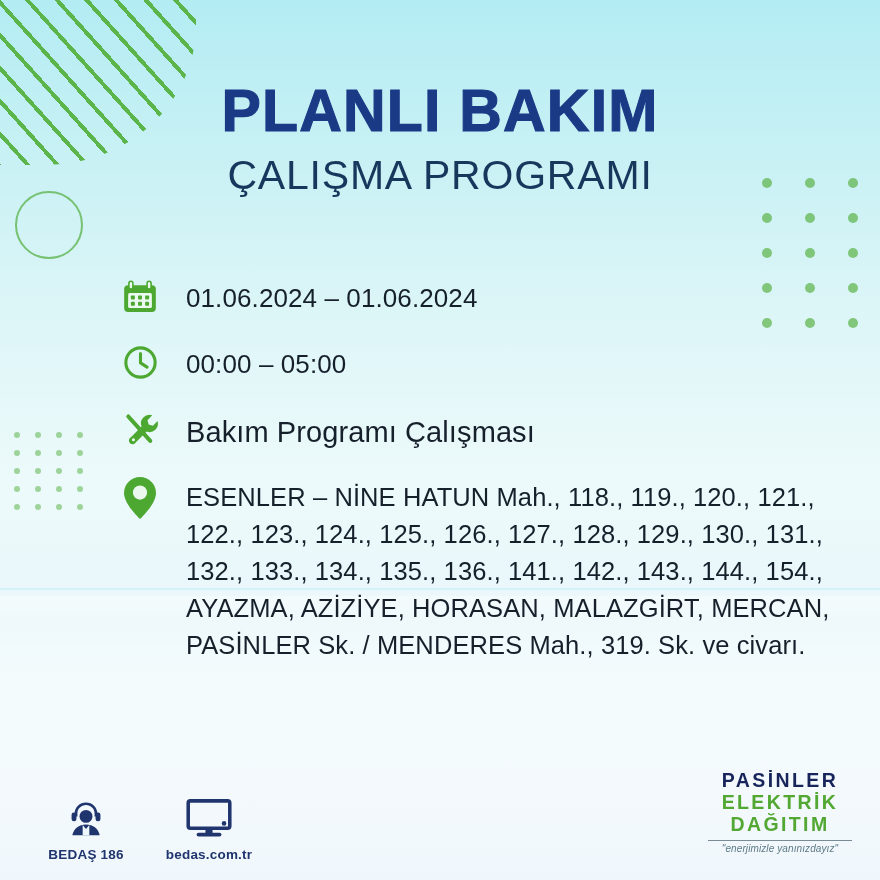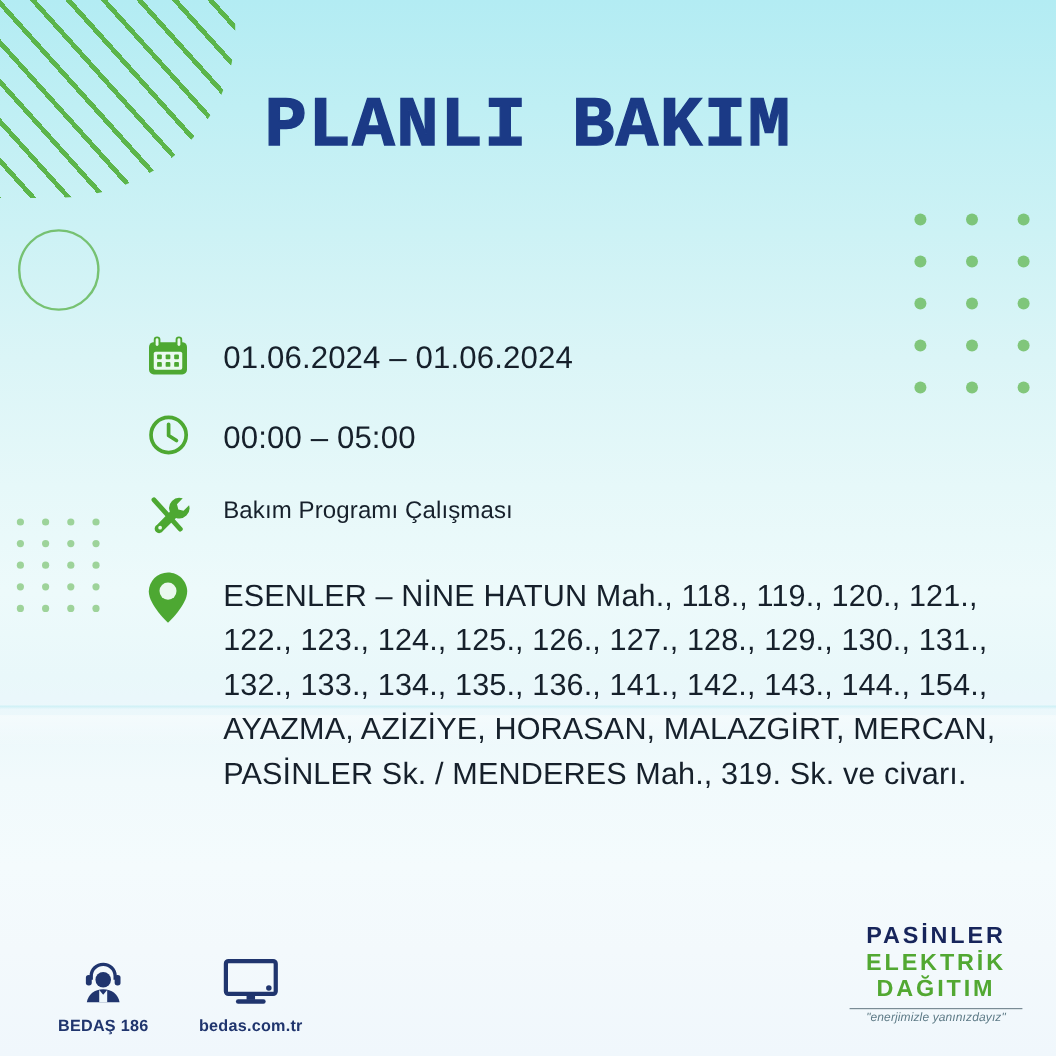--- a/index.html
+++ b/index.html
@@ -98,23 +98,22 @@
     grid-auto-rows: 35px;
     opacity: .72;
   }
   .deco-dots-right i { width: 10px; height: 10px; }
 
   
   .header {
     position: absolute;
     left: 0;
     right: 0;
-    top: 76px;
+    top: 82px;
     text-align: center;
-    font-family: Liberation Mono, monospace;
   }
   .title-main {
     font-size: 59px;
     font-weight: 700;
     letter-spacing: 1.2px;
     color: #1b3a86;
     line-height: 1;
     margin: 0;
     -webkit-text-stroke: 1.1px #1b3a86;
   }
@@ -143,21 +142,21 @@
   .info-icon {
     flex: 0 0 44px;
     width: 44px;
     height: 46px;
     display: flex;
     align-items: flex-start;
     justify-content: center;
     padding-top: 2px;
   }
   .info-text {
-    font-size: 20px;
+    font-size: 29px;
     color: #16202b;
     line-height: 1.35;
     padding-left: 24px;
     padding-top: 5px;
     letter-spacing: .1px;
   }
   .row-date .info-text,
   .row-time .info-text { font-size: 26px; }
   .row-loc { margin-top: 2px; }
   .row-loc .info-text {
@@ -277,20 +276,21 @@
       <i></i>
     <i></i>
       <i></i>
       <i></i>
   </div>
   <div class="seam"></div>
   <div class="seam2"></div>
 
   <div class="header">
     <h1 class="title-main">PLANLI BAKIM</h1>
+    <h2 class="title-sub">ÇALIŞMA PROGRAMI</h2>
   </div>
 
   <div class="info">
 
     <div class="info-row row-date">
       <div class="info-icon">
         <svg width="38" height="38" viewBox="0 0 48 48" aria-hidden="true">
           <rect x="4" y="9" width="40" height="34" rx="5" fill="#4da832"></rect>
           <rect x="9" y="3" width="7" height="12" rx="3.5" fill="#4da832"></rect>
           <rect x="32" y="3" width="7" height="12" rx="3.5" fill="#4da832"></rect>

